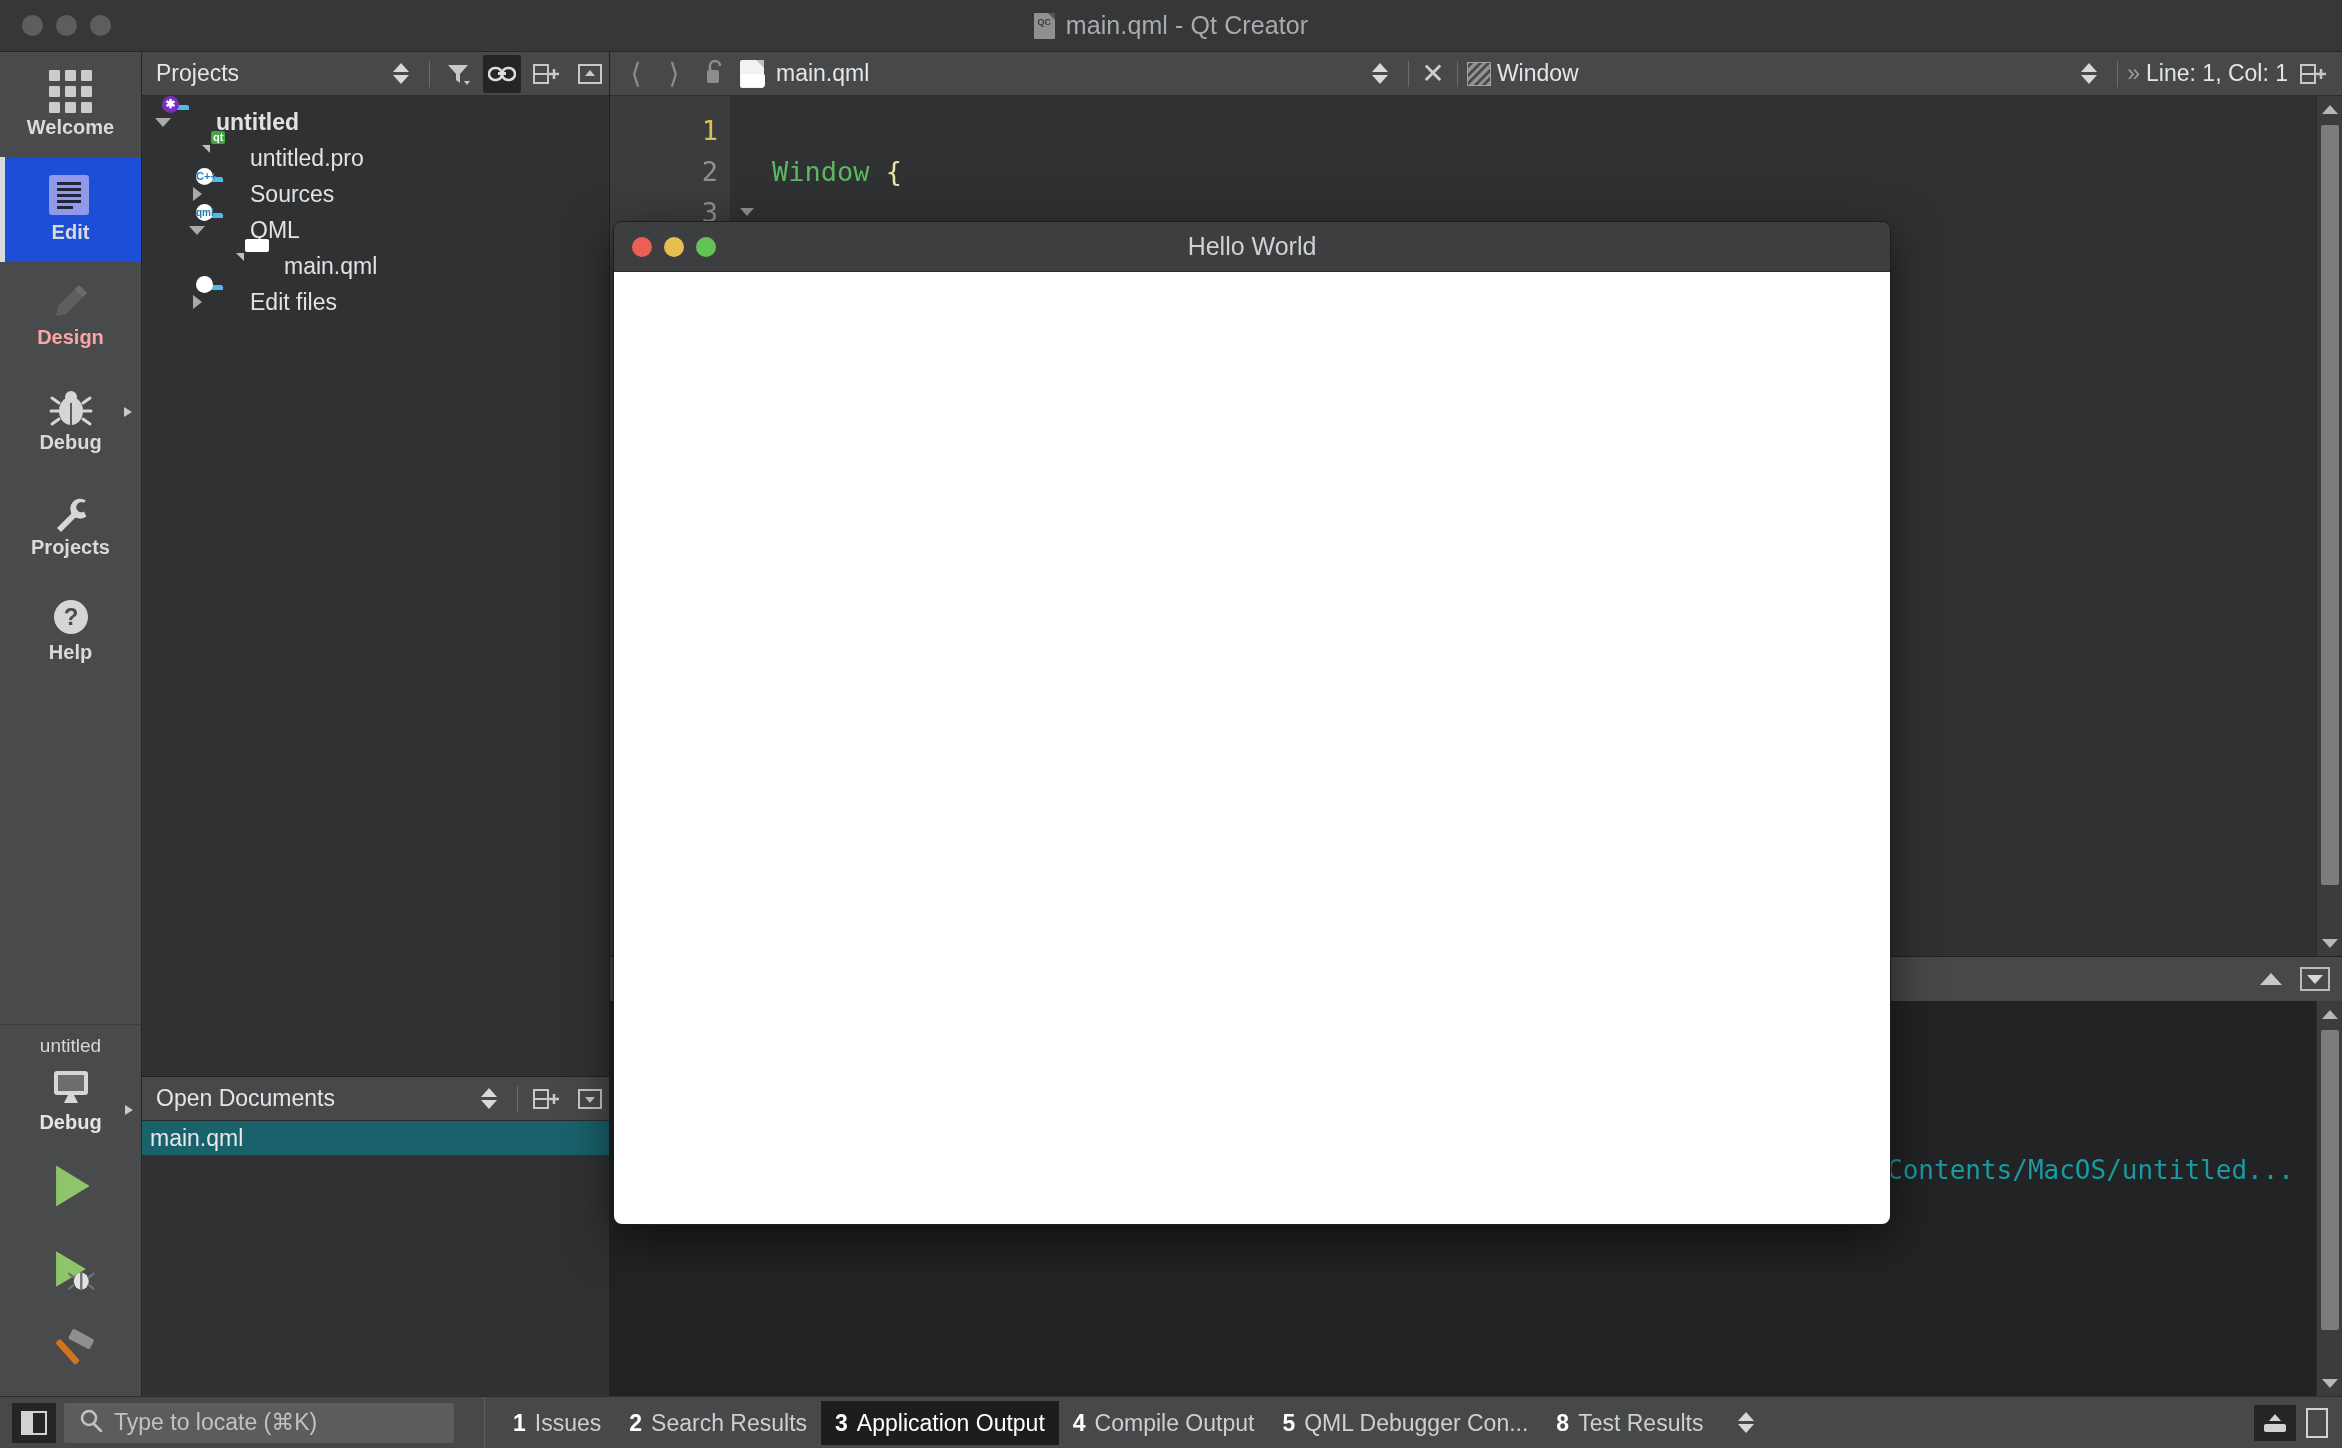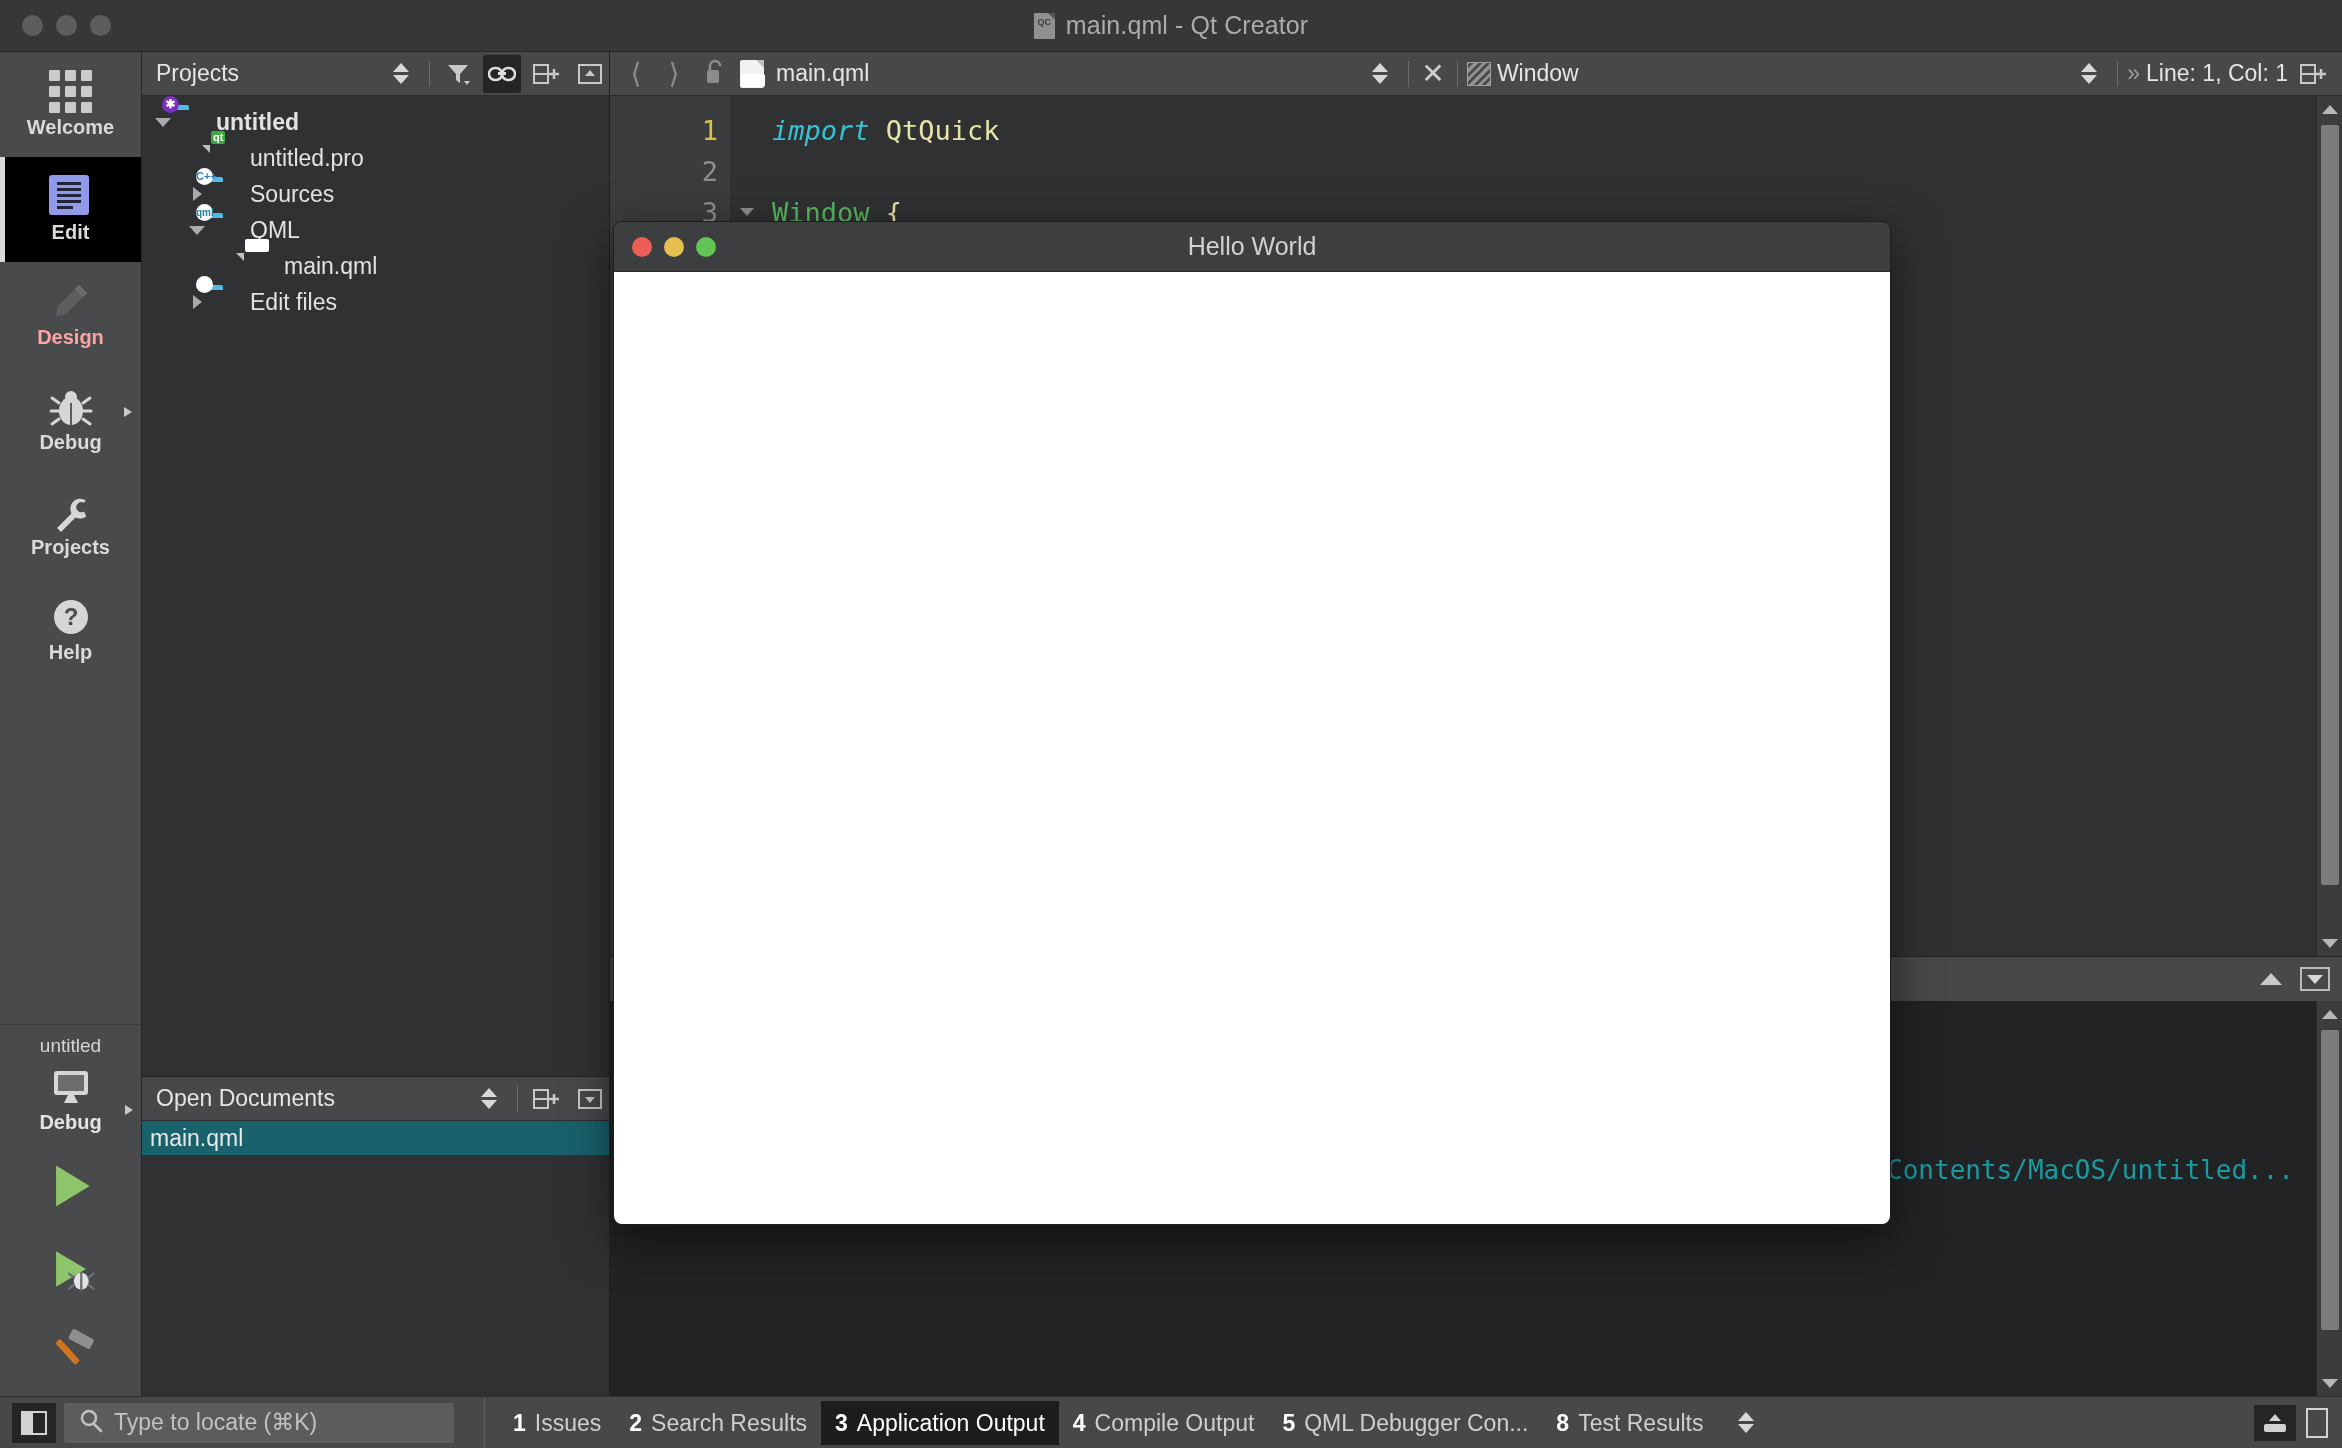--- a/index.html
+++ b/index.html
@@ -63,21 +63,21 @@
   }
   #modebar-top { flex: 1; }
   .mode-item {
     position: relative;
     height: 105px;
     display: flex; flex-direction: column;
     align-items: center; justify-content: center;
     gap: 2px;
     color: #d8dadc; font-size: 20px; font-weight: bold;
   }
-  .mode-item.active { background: #000000; }
+  .mode-item.active { background: #1d4ed8; }
   .mode-item.active::before {
     content: ""; position: absolute; left: 0; top: 0; bottom: 0;
     width: 5px; background: #d8dadc;
   }
   .mode-item.disabled { color: #fca5a5; }
   .mode-icon { width: 44px; height: 44px; position: relative; }
   .mode-arrow {
     position: absolute; right: 9px; top: 40px;
     width: 0; height: 0;
     border-left: 8px solid #c7c9cb;
@@ -614,21 +614,20 @@
           </div>
         </div>
 
         <div id="code-pane">
           <div id="gutter">
               <div class="ln cur">1</div>
               <div class="ln">2</div>
               <div class="ln">3<span class="fold"></span></div>
             </div>
           <div id="code-text">
-              <div class="cl"><span class="kw-import">import</span><span> </span><span class="tok-module">QtQuick</span></div>
               <div class="cl">&nbsp;</div>
               <div class="cl"><span class="tok-type">Window</span><span> </span><span class="tok-punct">{</span></div>
             </div>
           <div class="vscroll">
             <div class="vs-btn">
                 <i class="vs-up"></i>
               </div>
             <div class="vs-thumb" style="height:760px;"></div>
             <div style="flex:1"></div>
             <div class="vs-btn">

